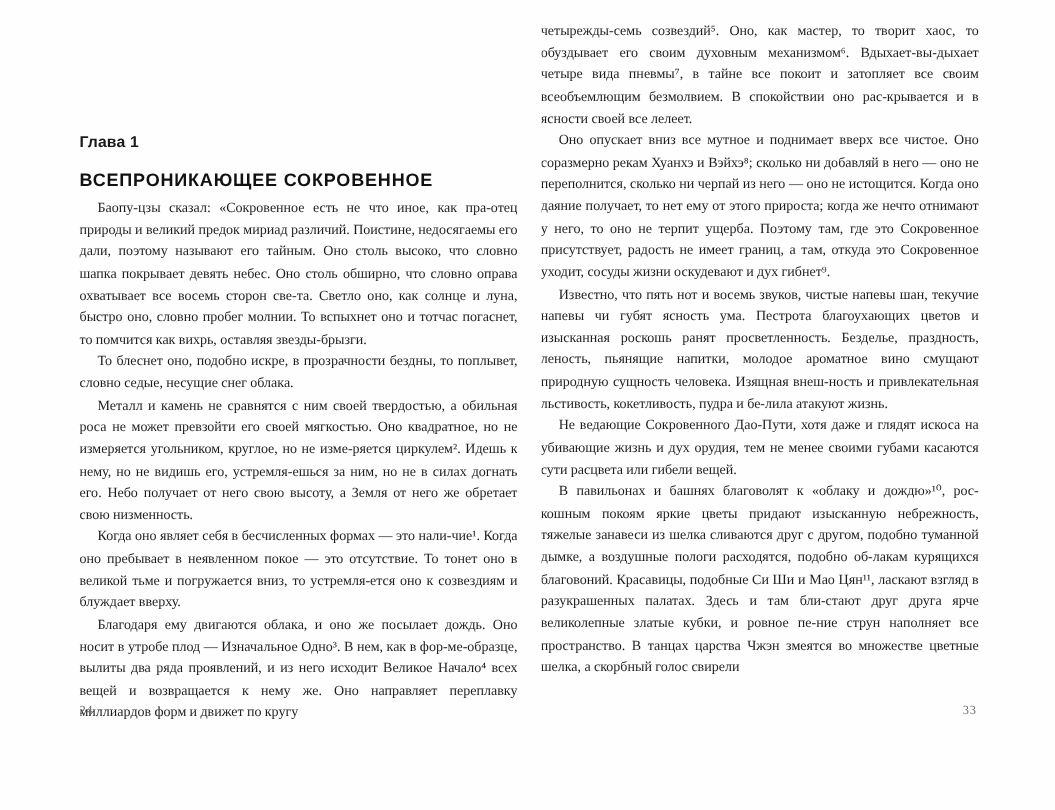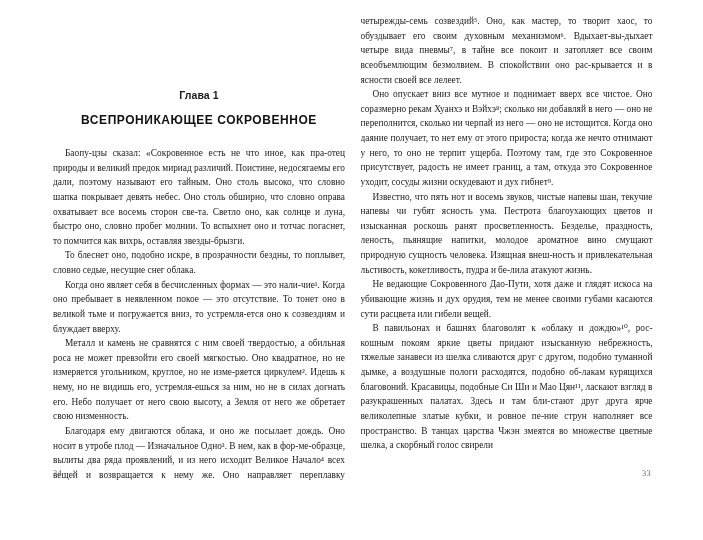--- a/index.html
+++ b/index.html
@@ -39,21 +39,20 @@
     width: 292px;
     height: 468px;
     position: relative;
     overflow: hidden;
   }
   .page-right .textblock {
     width: 292px;
   }
   .chapter-head {
     margin: 74px 0 0 0;
-    text-align: center;
   }
   .chapter-number {
     font-family: "Liberation Sans", "DejaVu Sans", sans-serif;
     font-weight: bold;
     font-size: 10.5px;
     letter-spacing: 0.1px;
     line-height: 14px;
     margin: 0;
     color: #1a1a1a;
   }
@@ -61,21 +60,21 @@
     font-family: "Liberation Sans", "DejaVu Sans", sans-serif;
     font-weight: bold;
     font-size: 12px;
     letter-spacing: 0.55px;
     line-height: 16px;
     margin: 10px 0 0 0;
     color: #111111;
     text-transform: uppercase;
   }
   .body-copy {
-    margin-top: 18px;
+    margin-top: 4px;
   }
   .body-copy.flush {
     margin-top: 0;
   }
   p.para {
     margin: 0;
     font-size: 9.35px;
     line-height: 14.63px;
     text-align: justify;
     text-indent: 12px;
@@ -110,22 +109,22 @@
     <div class="textblock">
 
       <div class="chapter-head">
         <p class="chapter-number">Глава 1</p>
         <p class="chapter-title">ВСЕПРОНИКАЮЩЕЕ СОКРОВЕННОЕ</p>
       </div>
 
       <div class="body-copy">
         <p class="para">Баопу-цзы сказал: «Сокровенное есть не что иное, как пра-отец природы и великий предок мириад различий. Поистине, недосягаемы его дали, поэтому называют его тайным. Оно столь высоко, что словно шапка покрывает девять небес. Оно столь обширно, что словно оправа охватывает все восемь сторон све-та. Светло оно, как солнце и луна, быстро оно, словно пробег молнии. То вспыхнет оно и тотчас погаснет, то помчится как вихрь, оставляя звезды-брызги.</p>
         <p class="para">То блеснет оно, подобно искре, в прозрачности бездны, то поплывет, словно седые, несущие снег облака.</p>
+        <p class="para">Металл и камень не сравнятся с ним своей твердостью, а обильная роса не может превзойти его своей мягкостью. Оно квадратное, но не измеряется угольником, круглое, но не изме-ряется циркулем². Идешь к нему, но не видишь его, устремля-ешься за ним, но не в силах догнать его. Небо получает от него свою высоту, а Земля от него же обретает свою низменность.</p>
         <p class="para">Когда оно являет себя в бесчисленных формах — это нали-чие¹. Когда оно пребывает в неявленном покое — это отсутствие. То тонет оно в великой тьме и погружается вниз, то устремля-ется оно к созвездиям и блуждает вверху.</p>
-        <p class="para">Металл и камень не сравнятся с ним своей твердостью, а обильная роса не может превзойти его своей мягкостью. Оно квадратное, но не измеряется угольником, круглое, но не изме-ряется циркулем². Идешь к нему, но не видишь его, устремля-ешься за ним, но не в силах догнать его. Небо получает от него свою высоту, а Земля от него же обретает свою низменность.</p>
         <p class="para">Благодаря ему двигаются облака, и оно же посылает дождь. Оно носит в утробе плод — Изначальное Одно³. В нем, как в фор-ме-образце, вылиты два ряда проявлений, и из него исходит Великое Начало⁴ всех вещей и возвращается к нему же. Оно направляет переплавку миллиардов форм и движет по кругу</p>
       </div>
 
     </div>
     <div class="folio folio-left">24</div>
   </div>
 
   <div class="page page-right">
     <div class="textblock">
 

